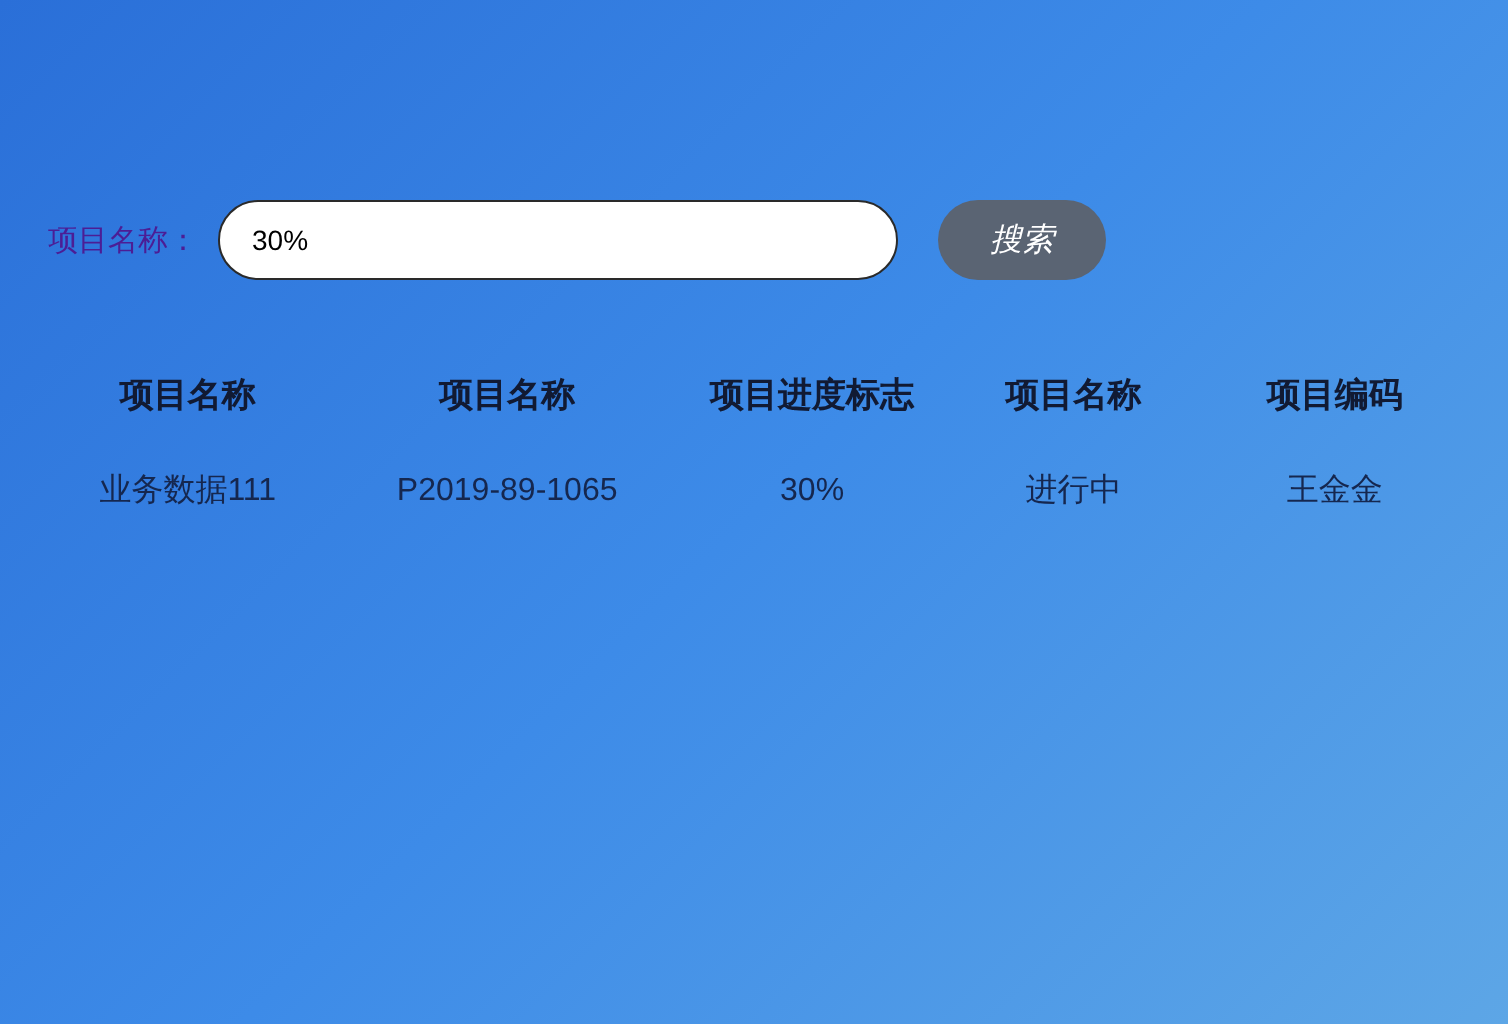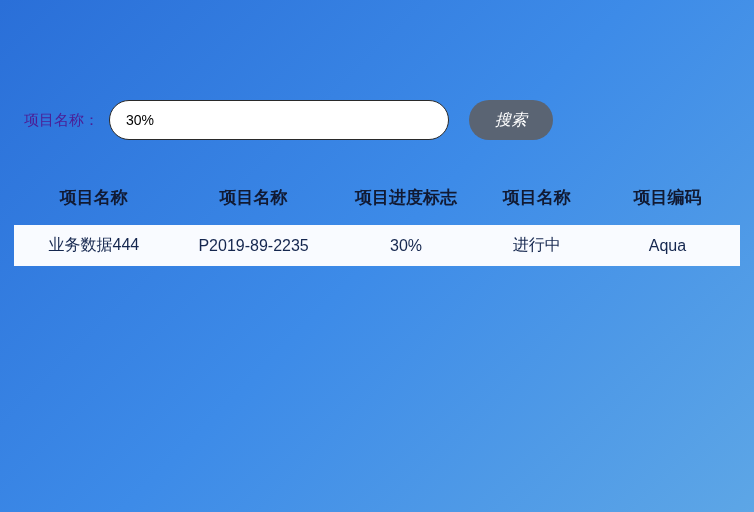--- a/index.html
+++ b/index.html
@@ -87,22 +87,22 @@
     <thead>
       <tr>
         <th>项目名称</th>
         <th>项目名称</th>
         <th>项目进度标志</th>
         <th>项目名称</th>
         <th>项目编码</th>
       </tr>
     </thead>
     <tbody id="tbody">
-        <tr class="selected">
-          <td>业务数据444</td>
-          <td>P2019-89-2235</td>
+        <tr>
+          <td>业务数据111</td>
+          <td>P2019-89-1065</td>
           <td>30%</td>
           <td>进行中</td>
-          <td>Aqua</td>
+          <td>王金金</td>
         </tr>
       </tbody>
   </table>
 </div>
 
 </body></html>

